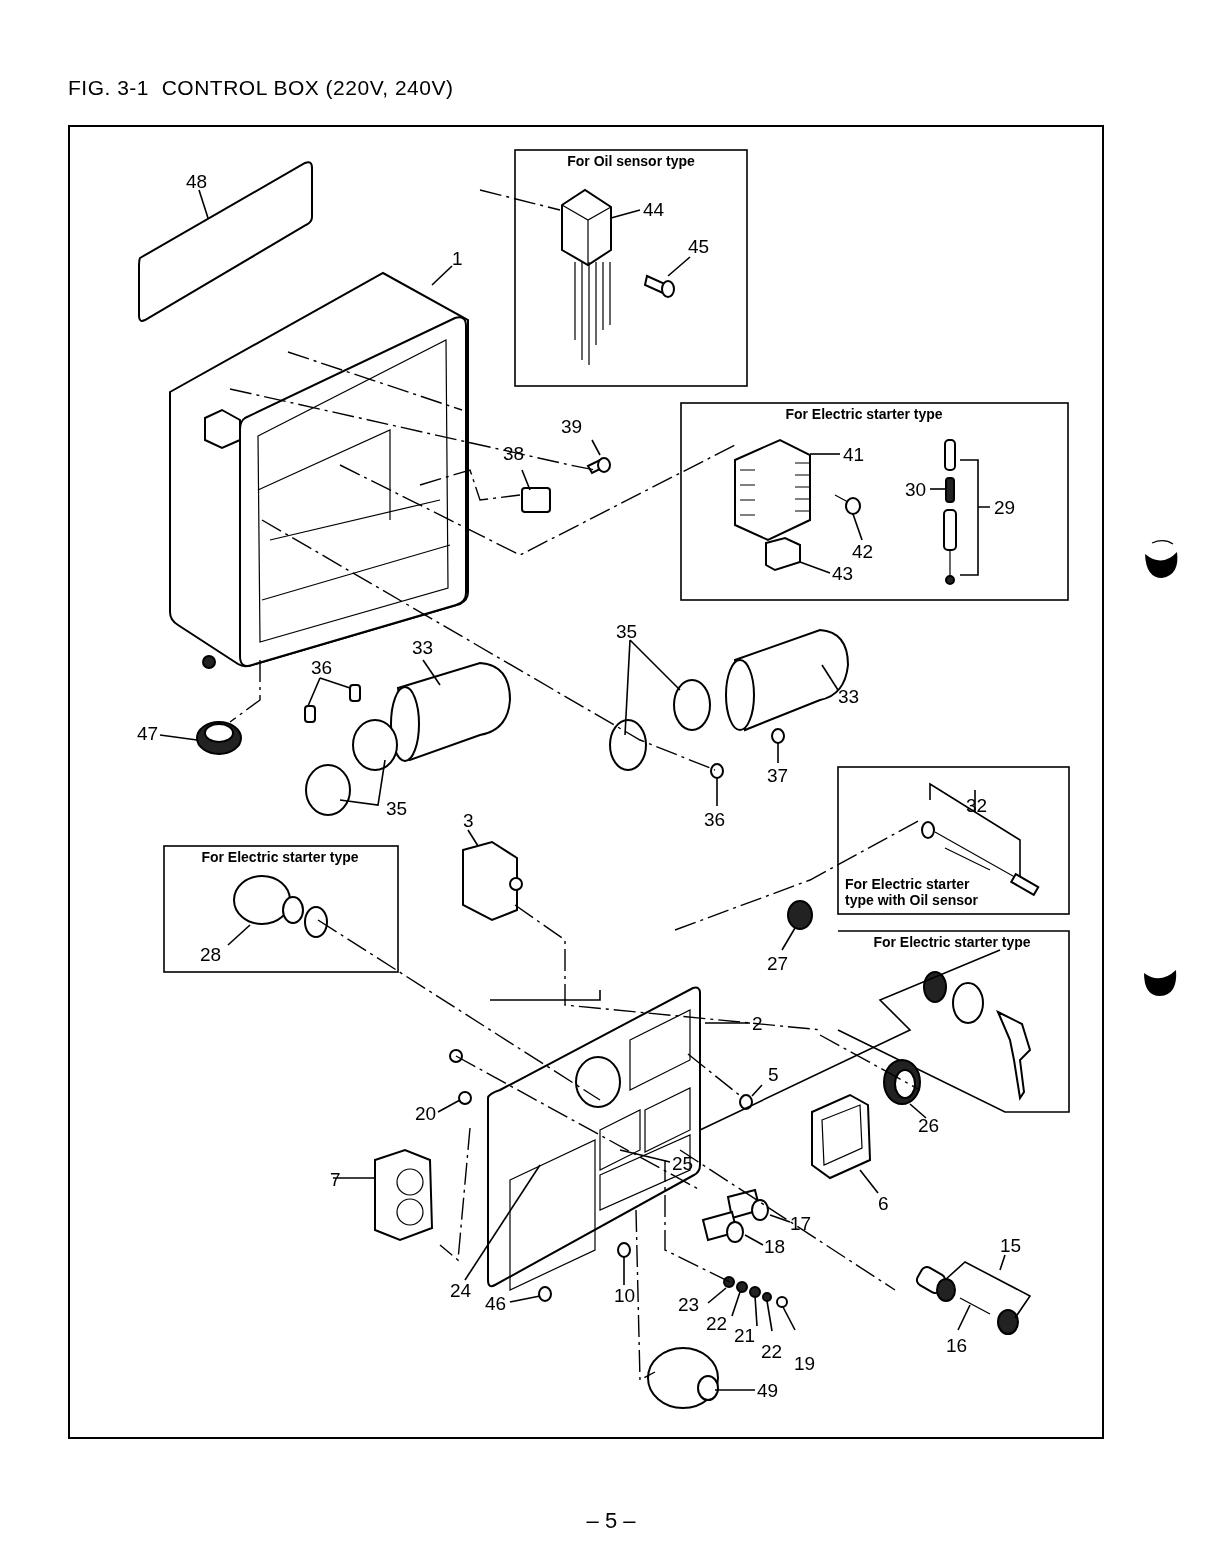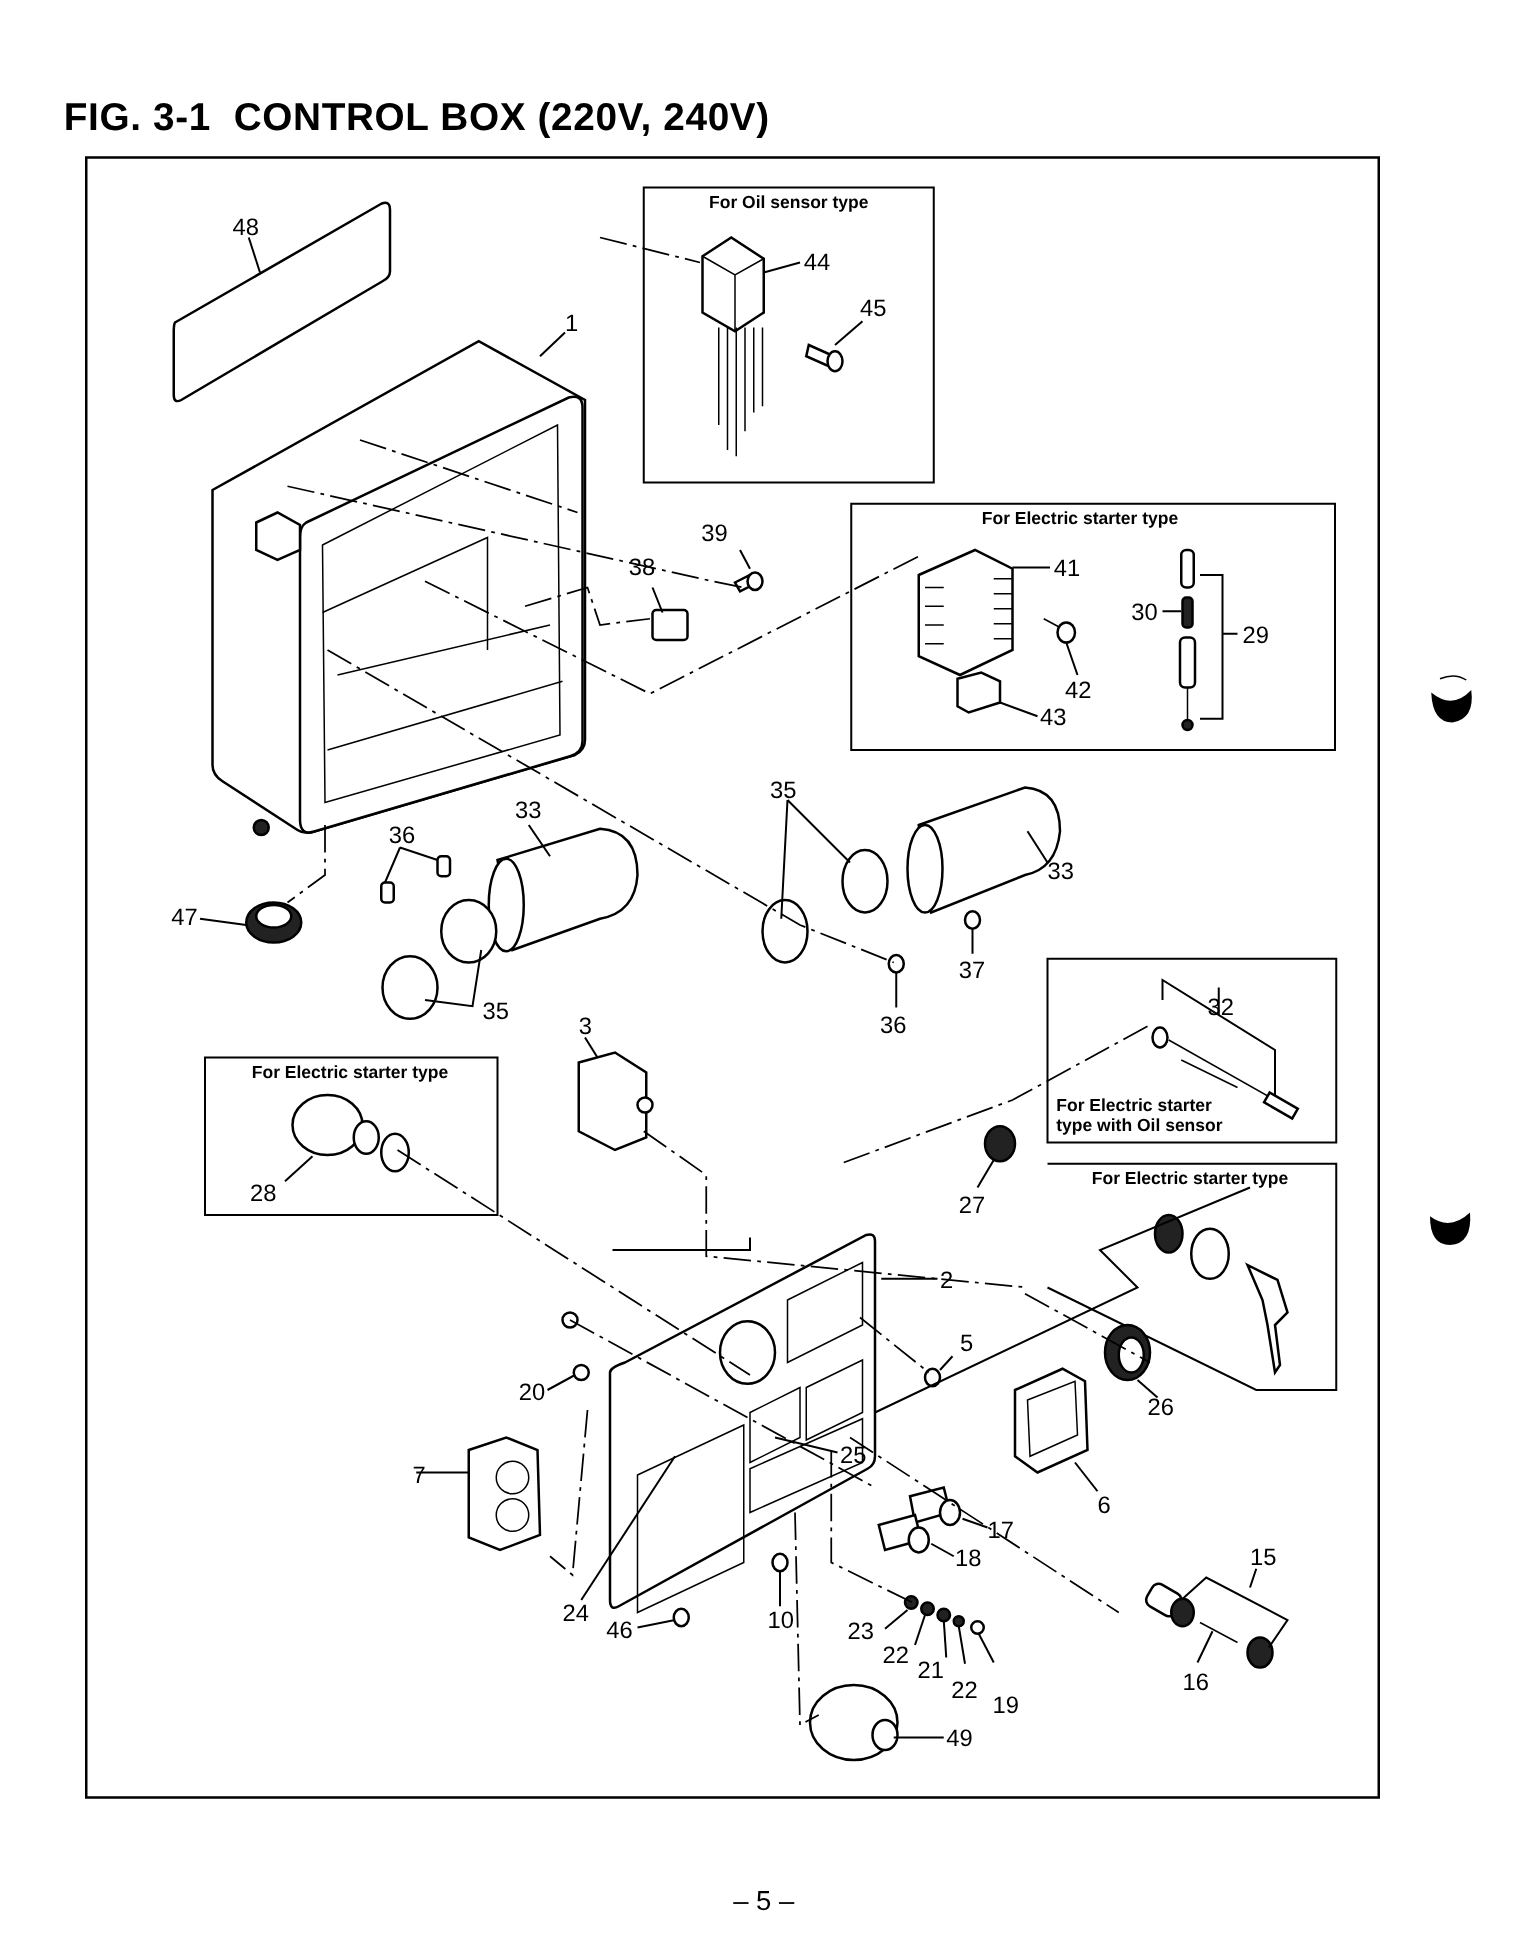--- a/index.html
+++ b/index.html
@@ -1,18 +1,18 @@
 <!DOCTYPE html>
 <html><head>
 <meta charset="utf-8">
 <style>
   html, body { margin: 0; padding: 0; background: #ffffff; }
   body { width: 1222px; height: 1564px; position: relative; overflow: hidden;
          font-family: "Liberation Sans", sans-serif; color: #000; }
-  #page-title { position: absolute; left: 51px; top: 76px; font-size: 31px; font-weight: bold;
+  #page-title { position: absolute; left: 68px; top: 76px; font-size: 21px; font-weight: normal;
                 letter-spacing: 0.5px; white-space: pre; font-family: "Liberation Sans", sans-serif; }
   #frame { position: absolute; left: 68px; top: 125px; width: 1036px; height: 1314px;
            border: 2px solid #000; box-sizing: border-box; }
   #page-number { position: absolute; left: 0; width: 1222px; top: 1508px; text-align: center;
                  font-size: 22px; font-family: "Liberation Sans", sans-serif; }
   svg#diagram { position: absolute; left: 0; top: 0; }
   .lbl { font-family: "Liberation Sans", sans-serif; font-size: 19px; fill: #000; }
   .boxtitle { font-family: "Liberation Sans", sans-serif; font-size: 14px; font-weight: bold; fill: #000; }
   .ln { stroke: #000; stroke-width: 1.6; fill: none; }
   .dash { stroke: #000; stroke-width: 1.4; fill: none; stroke-dasharray: 22 5 3 5; }

